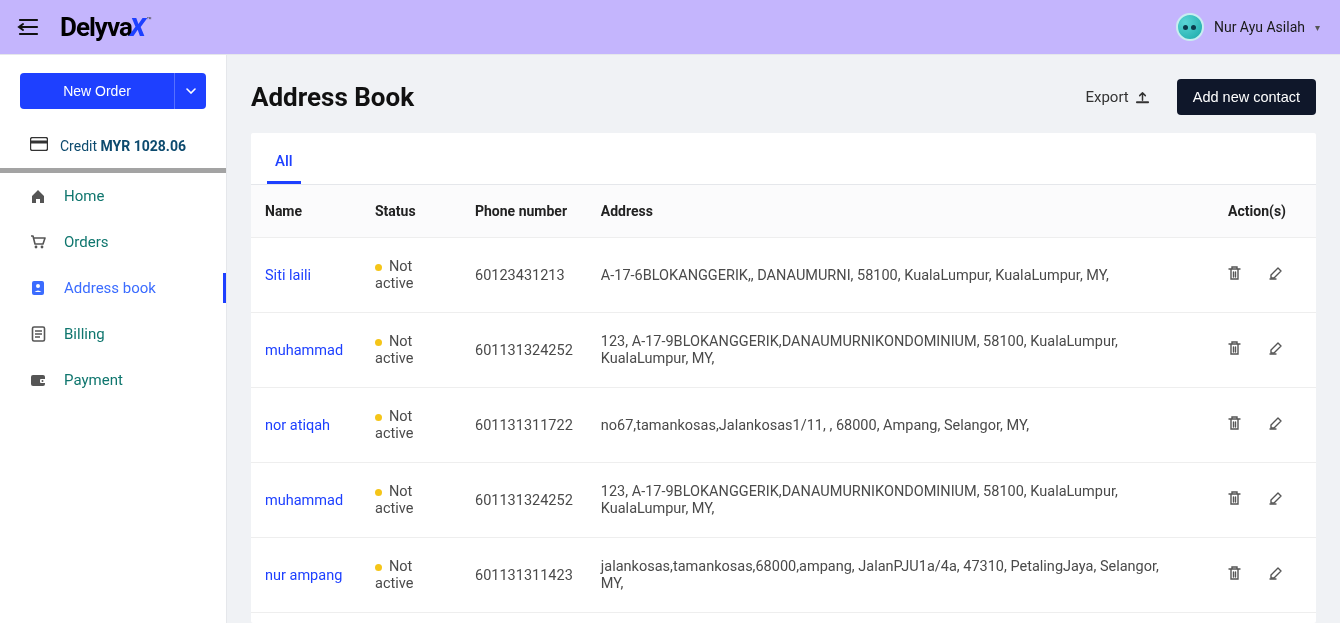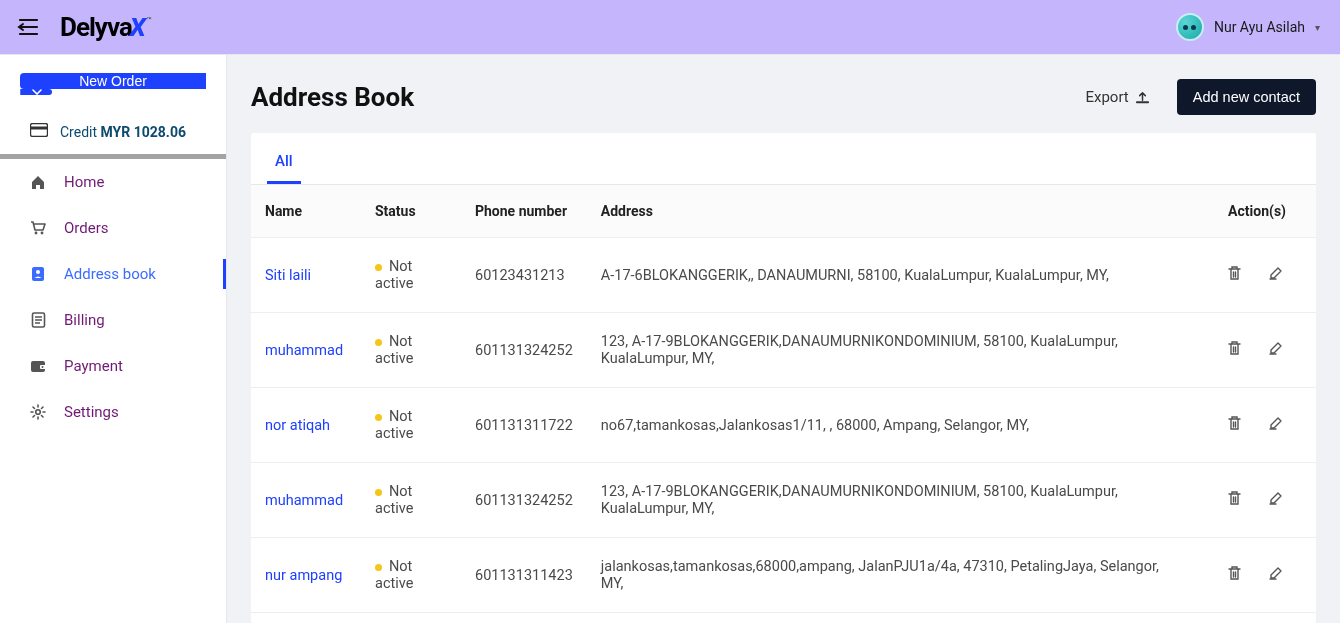--- a/index.html
+++ b/index.html
@@ -28,27 +28,27 @@
   .logo-x { color:#1e40ff; font-style:italic; font-weight:800; margin-left:-2px; }
   .logo-tm { font-size:8px; color:#444; align-self:flex-start; margin-top:4px; margin-left:2px; font-weight:400; letter-spacing:0;}
   .header-right { display:flex; align-items:center; gap:10px; cursor:pointer; }
   .avatar { width:28px; height:28px; border-radius:50%; background: radial-gradient(circle at 30% 30%, #5ad6d6, #1aa8a8); display:flex; align-items:center; justify-content:center; border:2px solid #c8eef0;}
   .avatar-eyes { display:flex; gap:3px; }
   .avatar-eye { width:5px; height:5px; background:#0b3b4c; border-radius:50%; }
   .caret { font-size:10px; color:#555; }
   
   .layout { display:flex; height: calc(100% - 55px); }
   .sidebar { width: 227px; background:#fff; border-right:1px solid #e5e7eb; display:flex; flex-direction:column; padding-top:18px; }
-  .new-order-wrap { padding: 0 20px 16px 20px; display:flex;flex-direction:column; }
+  .new-order-wrap { padding: 0 20px 16px 20px; display:flex; }
   .new-order-btn { flex:1; background:#1e40ff; color:#fff; border:none; height:36px; border-radius:4px 0 0 4px; font-size:14px; font-weight:500; cursor:pointer; }
   .new-order-dd { width:32px; background:#1e40ff; border:none; border-left:1px solid rgba(255,255,255,0.25); border-radius:0 4px 4px 0; color:#fff; cursor:pointer; display:flex; align-items:center; justify-content:center; }
   .credit-row { display:flex; align-items:center; gap:12px; padding: 12px 20px 14px 30px; font-size:14px; color:#0c4a6e; border-bottom:5px solid #a3a3a3;}
   .credit-strong{ font-weight:700; }
   .nav { list-style:none; }
-  .nav li { display:flex; align-items:center; gap:18px; padding: 14px 20px 14px 30px; font-size:15px; color:#701a75; cursor:pointer; position:relative;}
+  .nav li { display:flex; align-items:center; gap:18px; padding: 14px 20px 14px 30px; font-size:15px; color:#0f766e; cursor:pointer; position:relative;}
   .nav li.active { color:#3b6cff; }
   .nav li.active::after { content:""; position:absolute; right:0; top:8px; bottom:8px; width:3px; background:#1e40ff; }
   .nav .nav-icon { width:16px; display:flex; justify-content:center; color:#555; }
   .nav li.active .nav-icon{ color:#3b6cff; }
   
   .main { flex:1; padding: 24px 24px 0 24px; overflow:hidden; display:flex; flex-direction:column; }
   .page-head { display:flex; align-items:center; justify-content:space-between; margin-bottom:18px; }
   .page-title { font-size:26px; font-weight:700; color:#111; }
   .head-actions { display:flex; align-items:center; gap:27px; }
   .export-link { color:#333; font-size:15px; cursor:pointer; display:flex; align-items:center; gap:6px;}
@@ -165,29 +165,20 @@
         <li>
           <span class="nav-icon">
             <svg width="16" height="14" viewBox="0 0 16 14">
               <rect x="1" y="2" width="14" height="11" rx="2" fill="currentColor"></rect>
               <rect x="10" y="6" width="6" height="4" rx="1" fill="#fff"></rect>
               <circle cx="12.5" cy="8" r="1" fill="currentColor"></circle>
             </svg>
           </span>
           <span>Payment</span>
         </li>
-        <li>
-          <span class="nav-icon">
-            <svg width="16" height="16" viewBox="0 0 16 16">
-              <circle cx="8" cy="8" r="2.3" fill="none" stroke="currentColor" stroke-width="1.6"></circle>
-              <path d="M8 1 V3 M8 13 V15 M1 8 H3 M13 8 H15 M3 3 L4.5 4.5 M11.5 11.5 L13 13 M13 3 L11.5 4.5 M4.5 11.5 L3 13" stroke="currentColor" stroke-width="1.6" stroke-linecap="round"></path>
-            </svg>
-          </span>
-          <span>Settings</span>
-        </li>
       </ul>
   </aside>
 
   <main class="main">
     <div class="page-head">
       <h1 class="page-title">Address Book</h1>
       <div class="head-actions">
         <span class="export-link">
           <span>Export</span>
           <svg width="15" height="15" viewBox="0 0 16 16">

